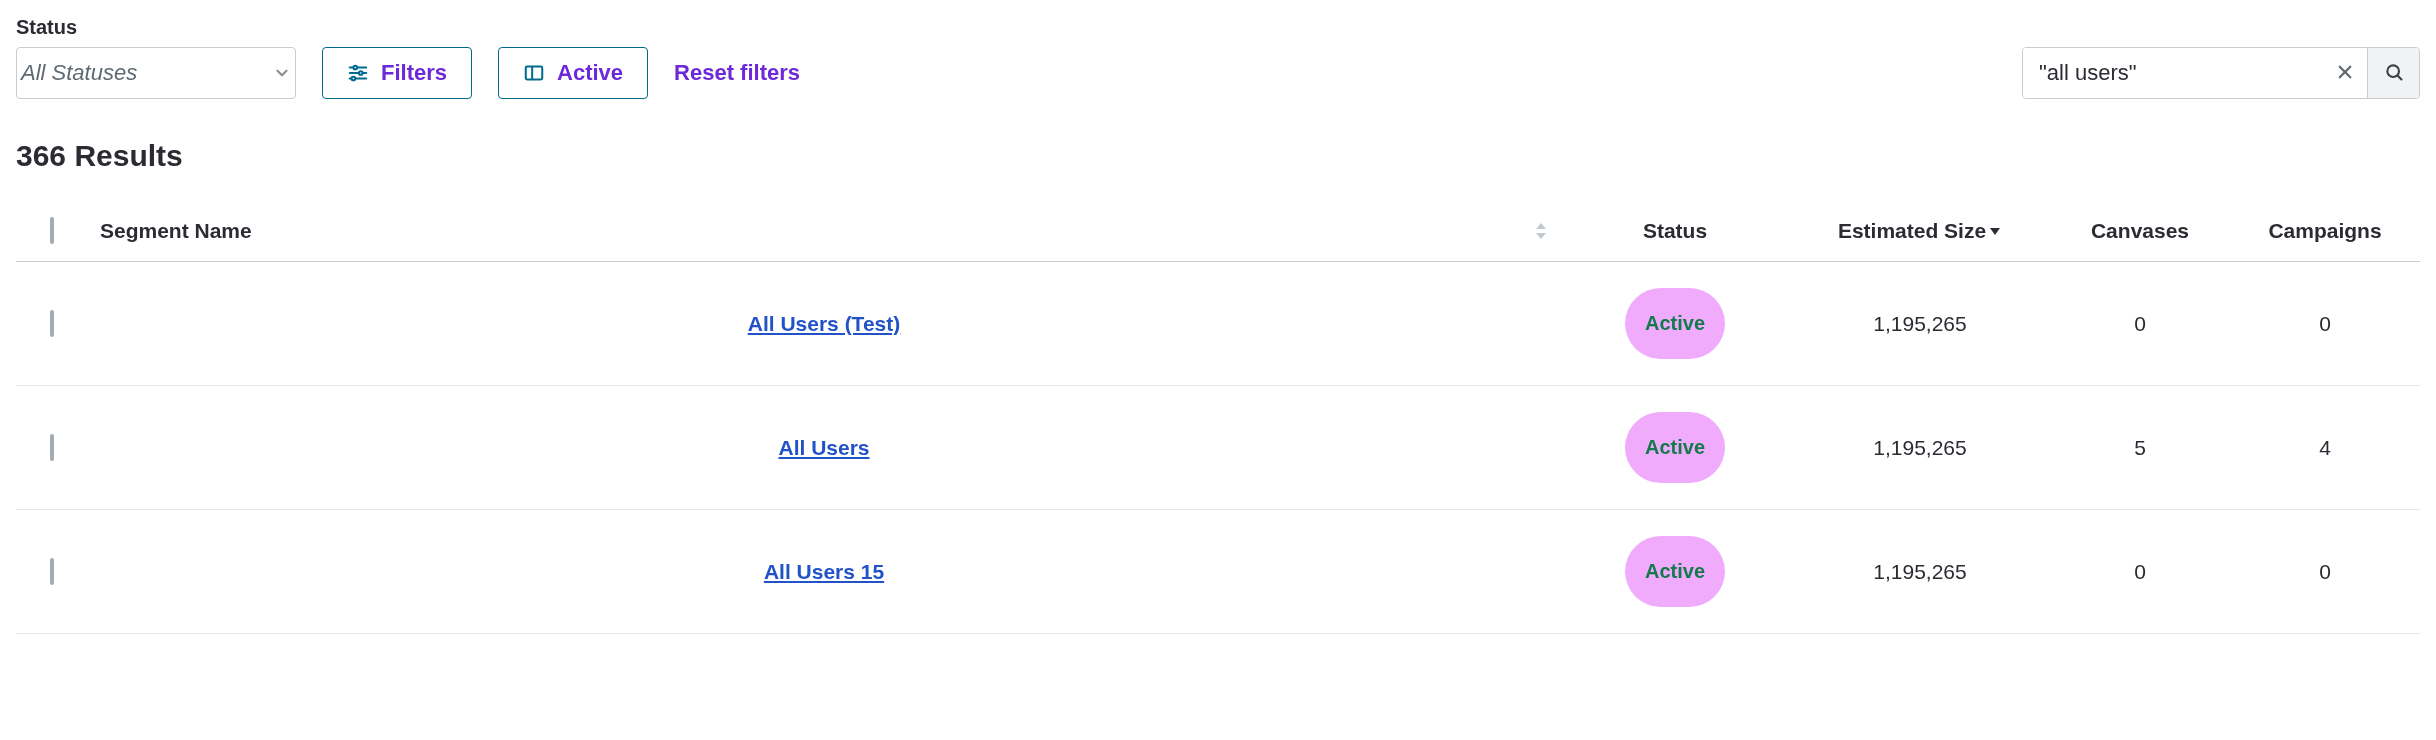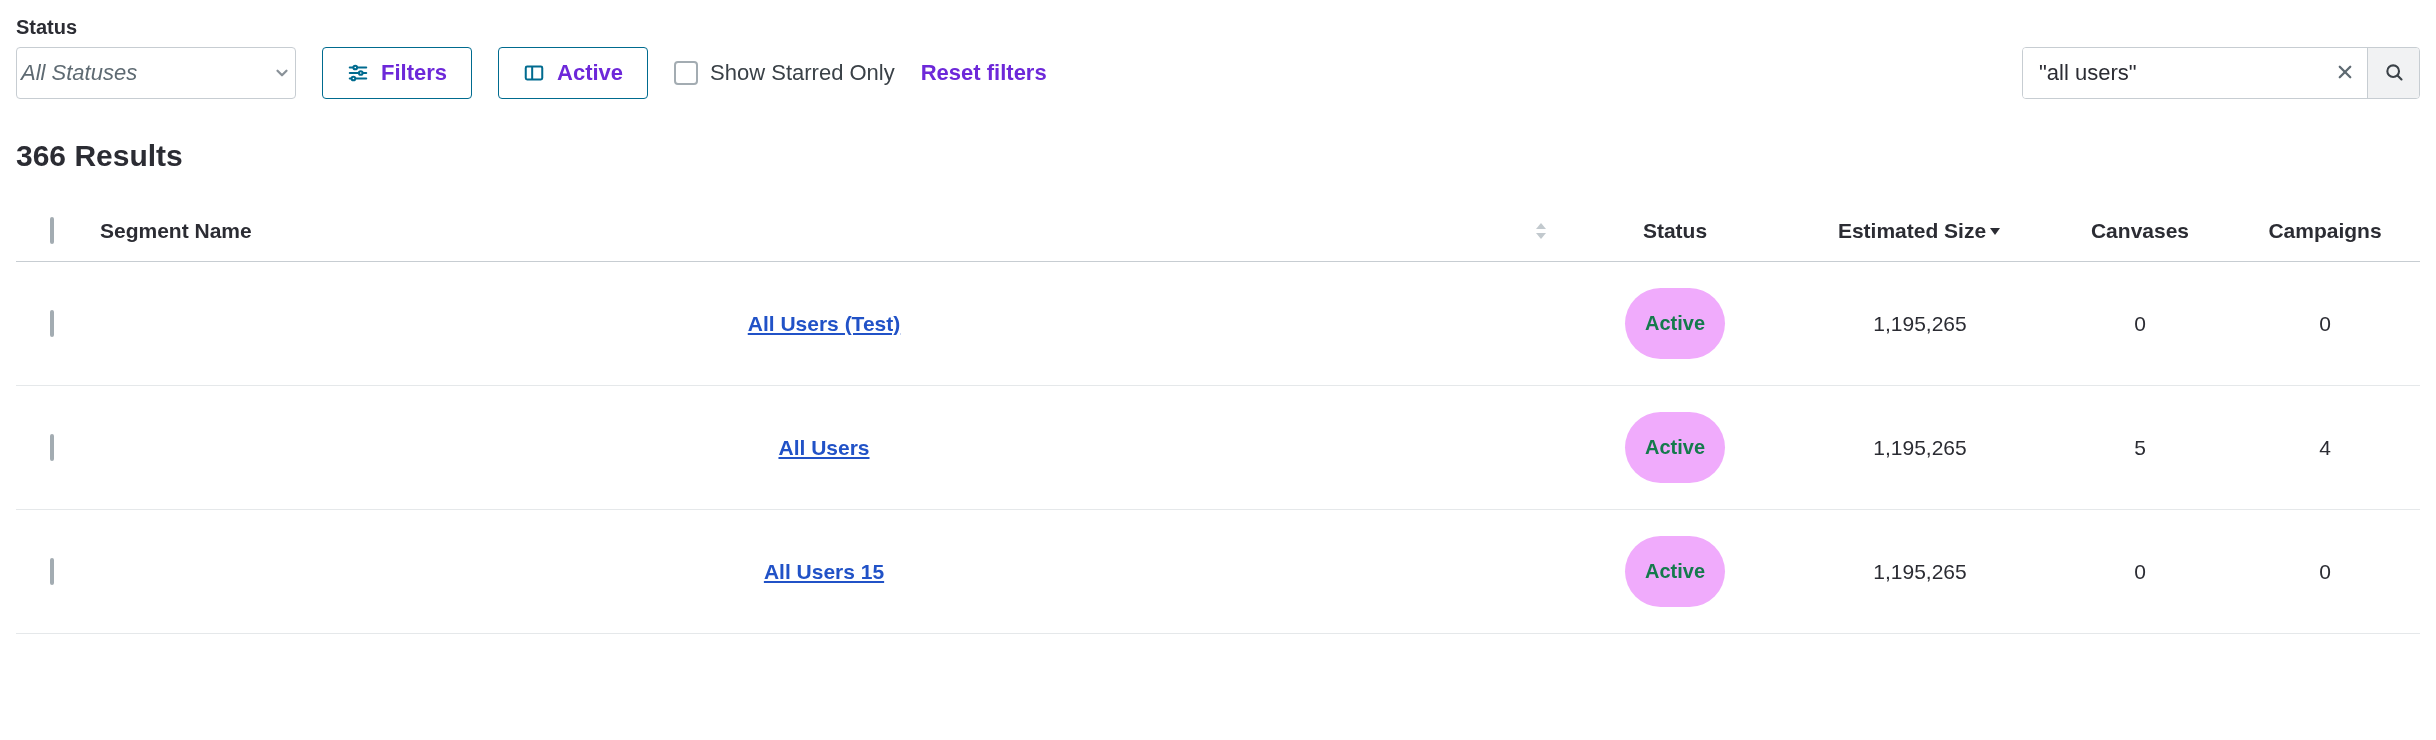--- a/index.html
+++ b/index.html
@@ -121,24 +121,20 @@
   <button class="outline-btn align-bottom">
     <span>
       <svg width="22" height="22" viewBox="0 0 24 24" fill="none" stroke="#006b8f" stroke-width="2.2">
           <rect x="3" y="5" width="18" height="14" rx="1.5"></rect>
           <line x1="10" y1="5" x2="10" y2="19"></line>
         </svg>
     </span>
     <span>Active</span>
   </button>
 
-  <label class="checkbox-row">
-    <span class="checkbox-visual"></span>
-    <span class="checkbox-label">Show Starred Only</span>
-  </label>
 
   <span class="reset-link">Reset filters</span>
 
   <span class="spacer"></span>
 
   <div class="search-wrap">
     <input class="search-input" type="text" value="&quot;all users&quot;" style="">
     <button class="clear-btn">
       <span>
         <svg width="18" height="18" viewBox="0 0 24 24" fill="none" stroke="#5e6a72" stroke-width="3" stroke-linecap="round">

